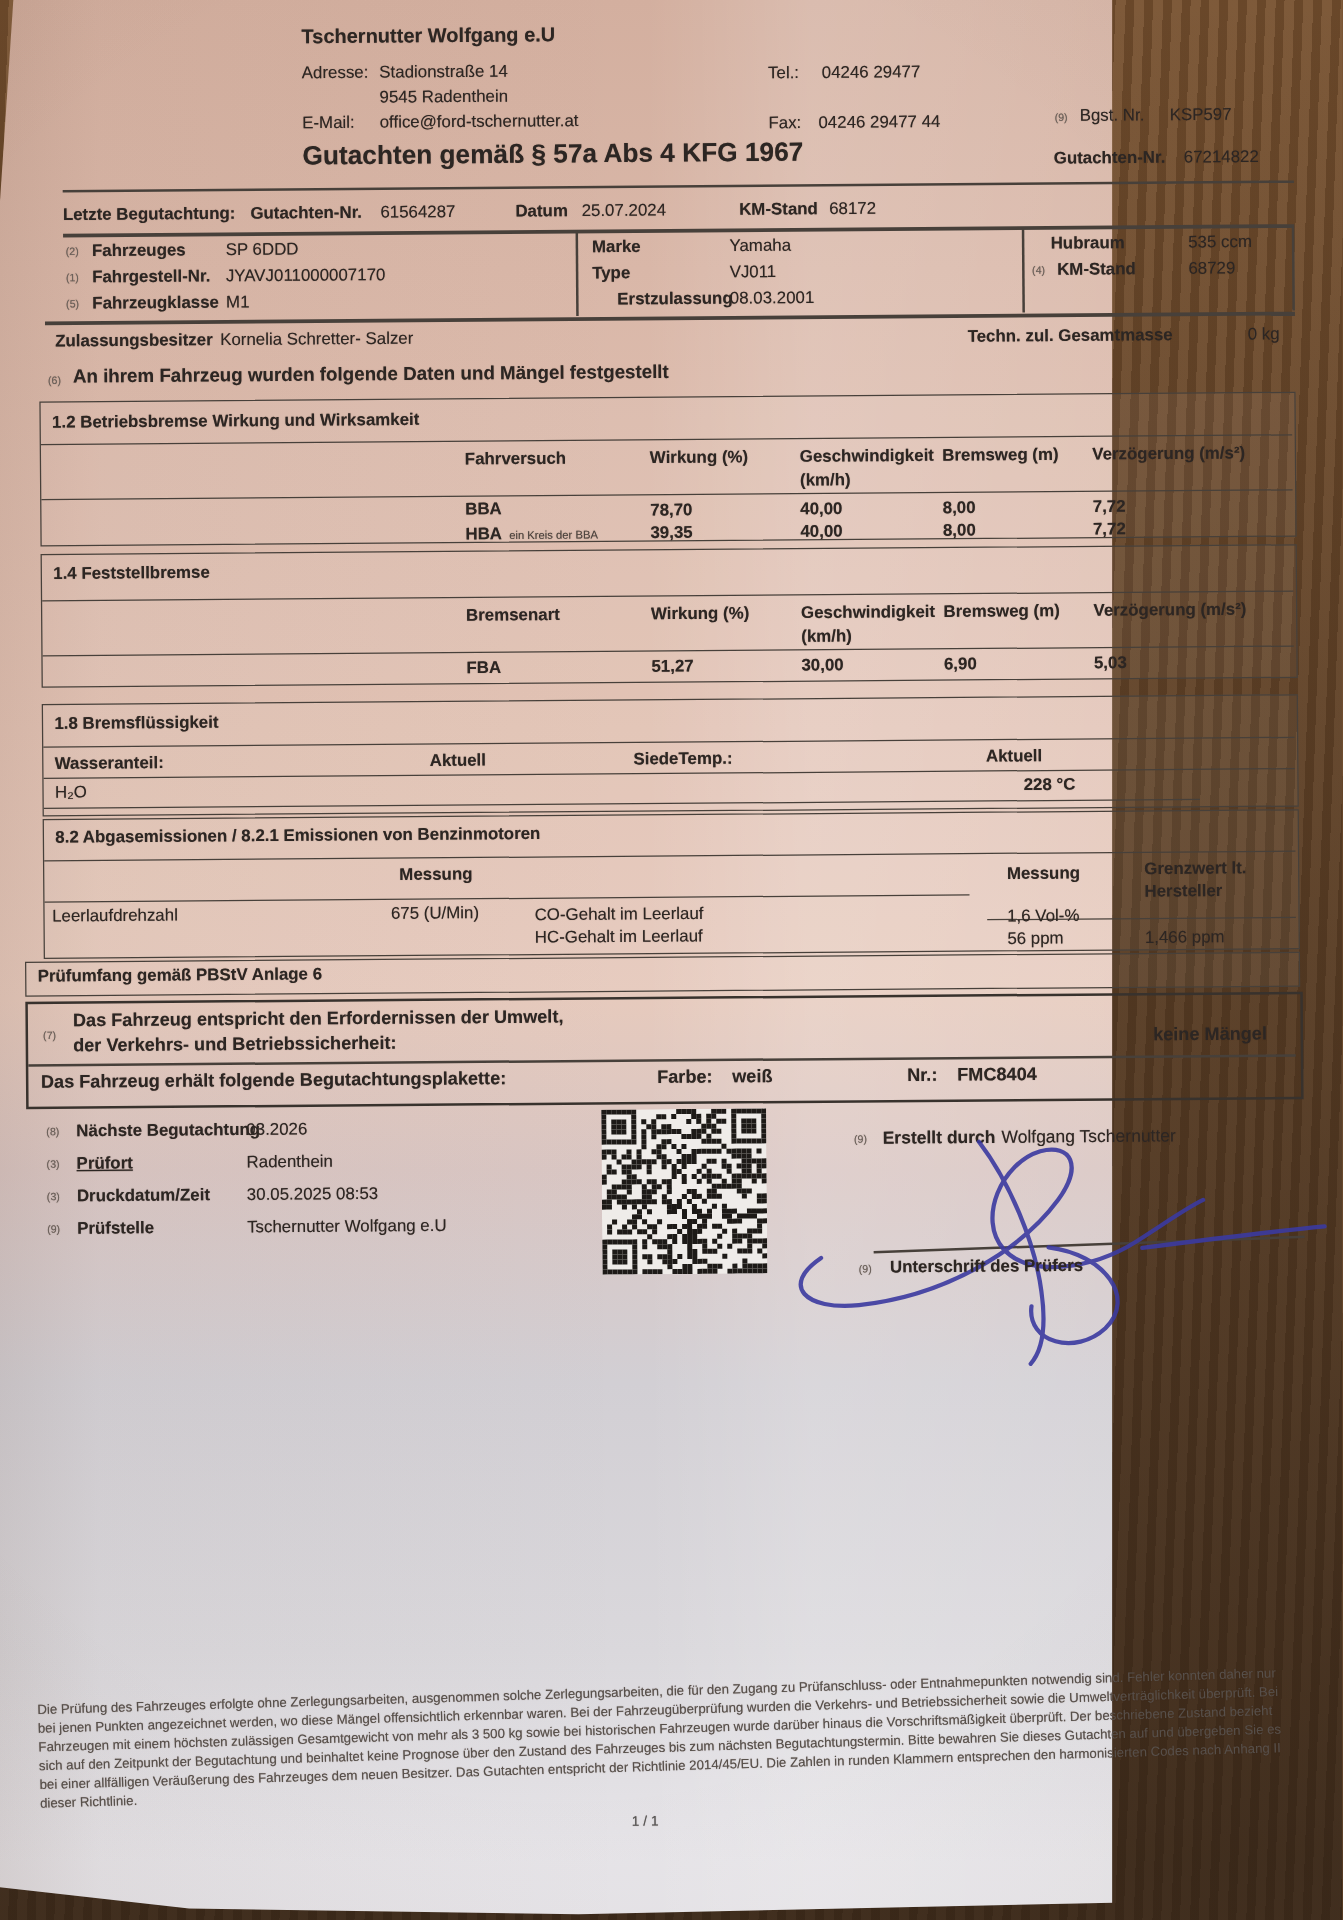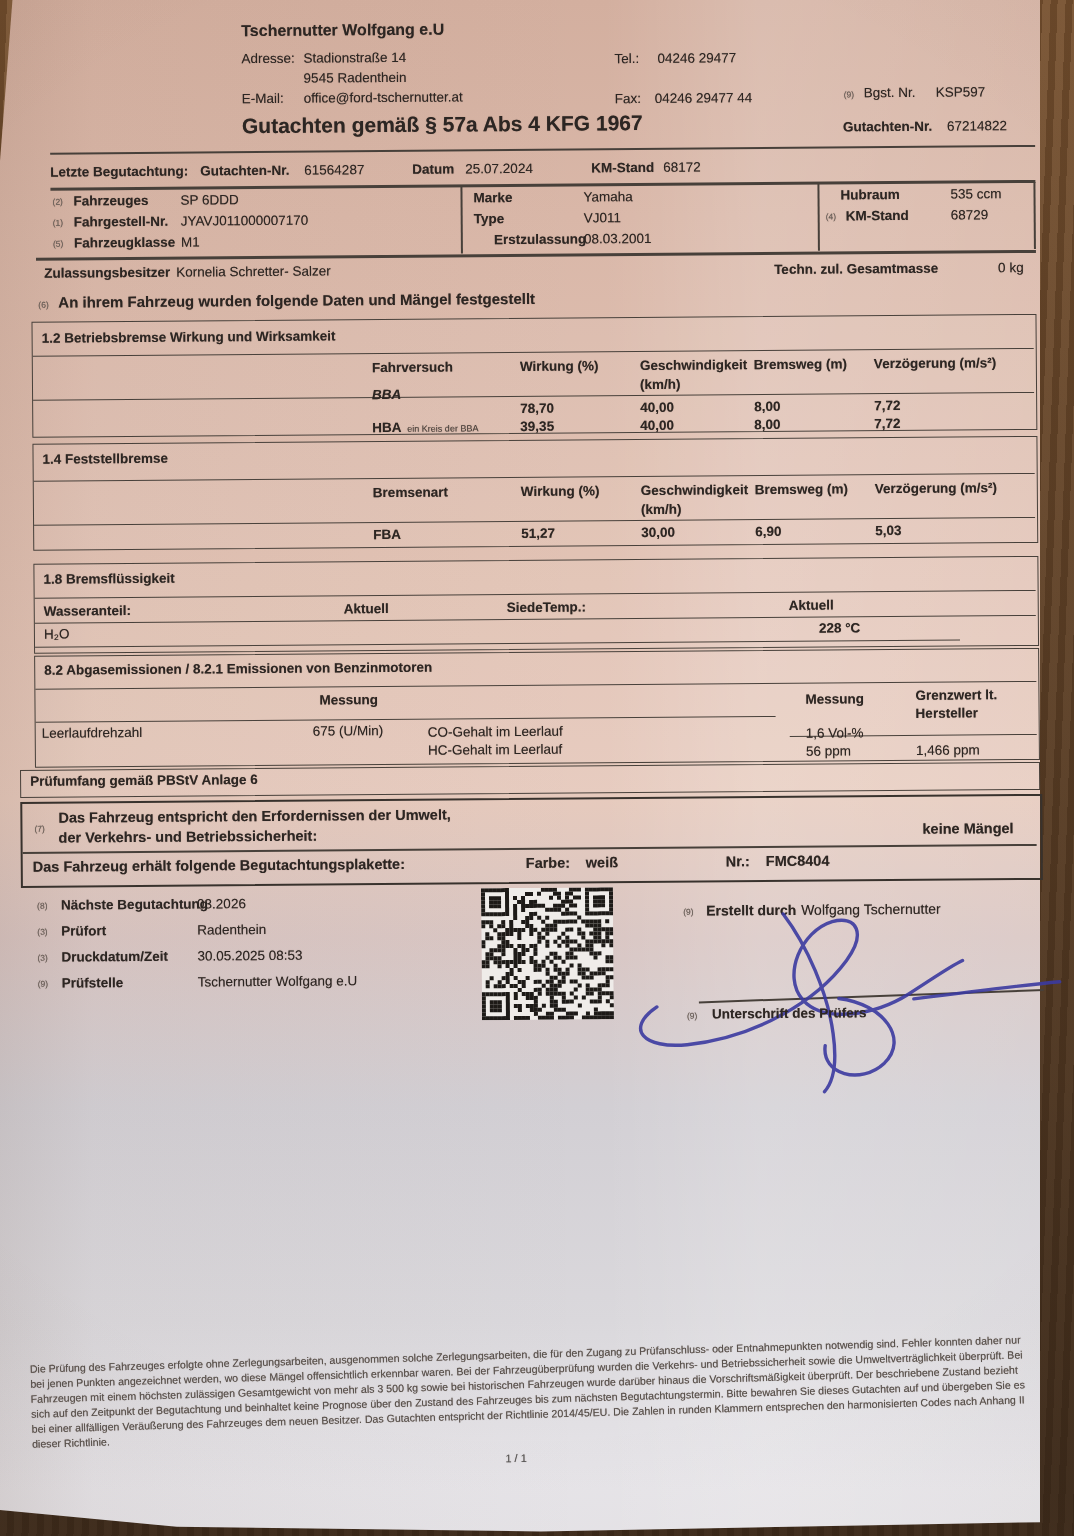--- a/index.html
+++ b/index.html
@@ -4,21 +4,21 @@
 <style>
   html,body{margin:0;padding:0;}
   body{
     width:1074px;height:1536px;overflow:hidden;
     font-family:"Liberation Sans","DejaVu Sans",sans-serif;
     background:
       linear-gradient(180deg, rgba(122,85,50,.0) 0%, rgba(32,23,16,.65) 97%),
       repeating-linear-gradient(92deg, rgba(0,0,0,.12) 0 7px, rgba(255,255,255,.05) 7px 15px),
       #77512f;
   }
-  .stage{position:relative;width:1040px;height:1536px;}
+  .stage{position:relative;width:890px;height:1536px;}
   .paper{
     position:absolute;inset:0;
     clip-path:polygon(1.2% 0%, 100% 0%, 100% 99.1%, 52% 99.7%, 17% 99.4%, 0% 98.3%, 0% 10.5%);
     background:linear-gradient(180deg,#d3af9f 0%,#d9b7a8 14%,#e2c3b5 38%,#e6cabd 52%,#d9c6c3 61%,#d2cfd4 72%,#dad8dc 86%,#e7e5e9 97%);
   }
   .paper::before{
     content:"";position:absolute;inset:0;pointer-events:none;
     background:linear-gradient(90deg, rgba(90,58,40,.10) 0%, rgba(90,58,40,.03) 9%, rgba(0,0,0,0) 58%, rgba(255,255,255,.17) 73%, rgba(255,255,255,.10) 100%);
   }
   .paper::after{
@@ -117,21 +117,21 @@
     <div class="box" style="left:35px;top:318px;width:1003px;height:114px;"></div>
     <div class="abs b" style="left:45px;top:327px;">1.2 Betriebsbremse Wirkung und Wirksamkeit</div>
     <div class="hline" style="left:36px;top:352px;width:1001px;height:1px;"></div>
     <div class="abs b" style="left:375px;top:359px;">Fahrversuch</div>
     <div class="abs b" style="left:523px;top:359px;">Wirkung (%)</div>
     <div class="abs b" style="left:643px;top:359px;">Geschwindigkeit</div>
     <div class="abs b" style="left:643px;top:378px;">(km/h)</div>
     <div class="abs b" style="left:757px;top:359px;">Bremsweg (m)</div>
     <div class="abs b" style="left:877px;top:359px;">Verzögerung (m/s²)</div>
     <div class="hline" style="left:36px;top:396px;width:1001px;height:1px;"></div>
-    <div class="abs b" style="left:375px;top:386px;font-style:italic;">BBA</div>
+    <div class="abs b" style="left:375px;top:399px;">BBA</div>
     <div class="abs b" style="left:523px;top:401px;">78,70</div>
     <div class="abs b" style="left:643px;top:401px;">40,00</div>
     <div class="abs b" style="left:757px;top:401px;">8,00</div>
     <div class="abs b" style="left:877px;top:401px;">7,72</div>
     <div class="abs b" style="left:375px;top:419px;">HBA</div>
     <div class="abs tiny" style="left:410px;top:423px;">ein Kreis der BBA</div>
     <div class="abs b" style="left:523px;top:419px;">39,35</div>
     <div class="abs b" style="left:643px;top:419px;">40,00</div>
     <div class="abs b" style="left:757px;top:419px;">8,00</div>
     <div class="abs b" style="left:877px;top:419px;">7,72</div>
@@ -193,21 +193,21 @@
     <div class="abs b" style="left:32px;top:855px;font-size:14.5px;">Das Fahrzeug erhält folgende Begutachtungsplakette:</div>
     <div class="abs b" style="left:525px;top:855px;font-size:14.5px;">Farbe:</div>
     <div class="abs b" style="left:585px;top:855px;font-size:14.5px;">weiß</div>
     <div class="abs b" style="left:725px;top:855px;font-size:14.5px;">Nr.:</div>
     <div class="abs b" style="left:765px;top:855px;font-size:14.5px;">FMC8404</div>
 
     <div class="abs code" style="left:36px;top:897px;">(8)</div>
     <div class="abs b" style="left:60px;top:894px;">Nächste Begutachtung</div>
     <div class="abs" style="left:196px;top:894px;">03.2026</div>
     <div class="abs code" style="left:36px;top:923px;">(3)</div>
-    <div class="abs b" style="left:60px;top:920px;">Prüfort</div>
+    <div class="abs b" style="left:60px;top:920px;text-decoration:underline;">Prüfort</div>
     <div class="abs" style="left:196px;top:920px;">Radenthein</div>
     <div class="abs code" style="left:36px;top:949px;">(3)</div>
     <div class="abs b" style="left:60px;top:946px;">Druckdatum/Zeit</div>
     <div class="abs" style="left:196px;top:946px;">30.05.2025 08:53</div>
     <div class="abs code" style="left:36px;top:975px;">(9)</div>
     <div class="abs b" style="left:60px;top:972px;">Prüfstelle</div>
     <div class="abs" style="left:196px;top:972px;">Tschernutter Wolfgang e.U</div>
 
     <svg id="qr" class="abs" style="left:480px;top:888px;" width="132" height="132" viewBox="0 0 33 33">
         <rect width="33" height="33" fill="#efece9"></rect>

